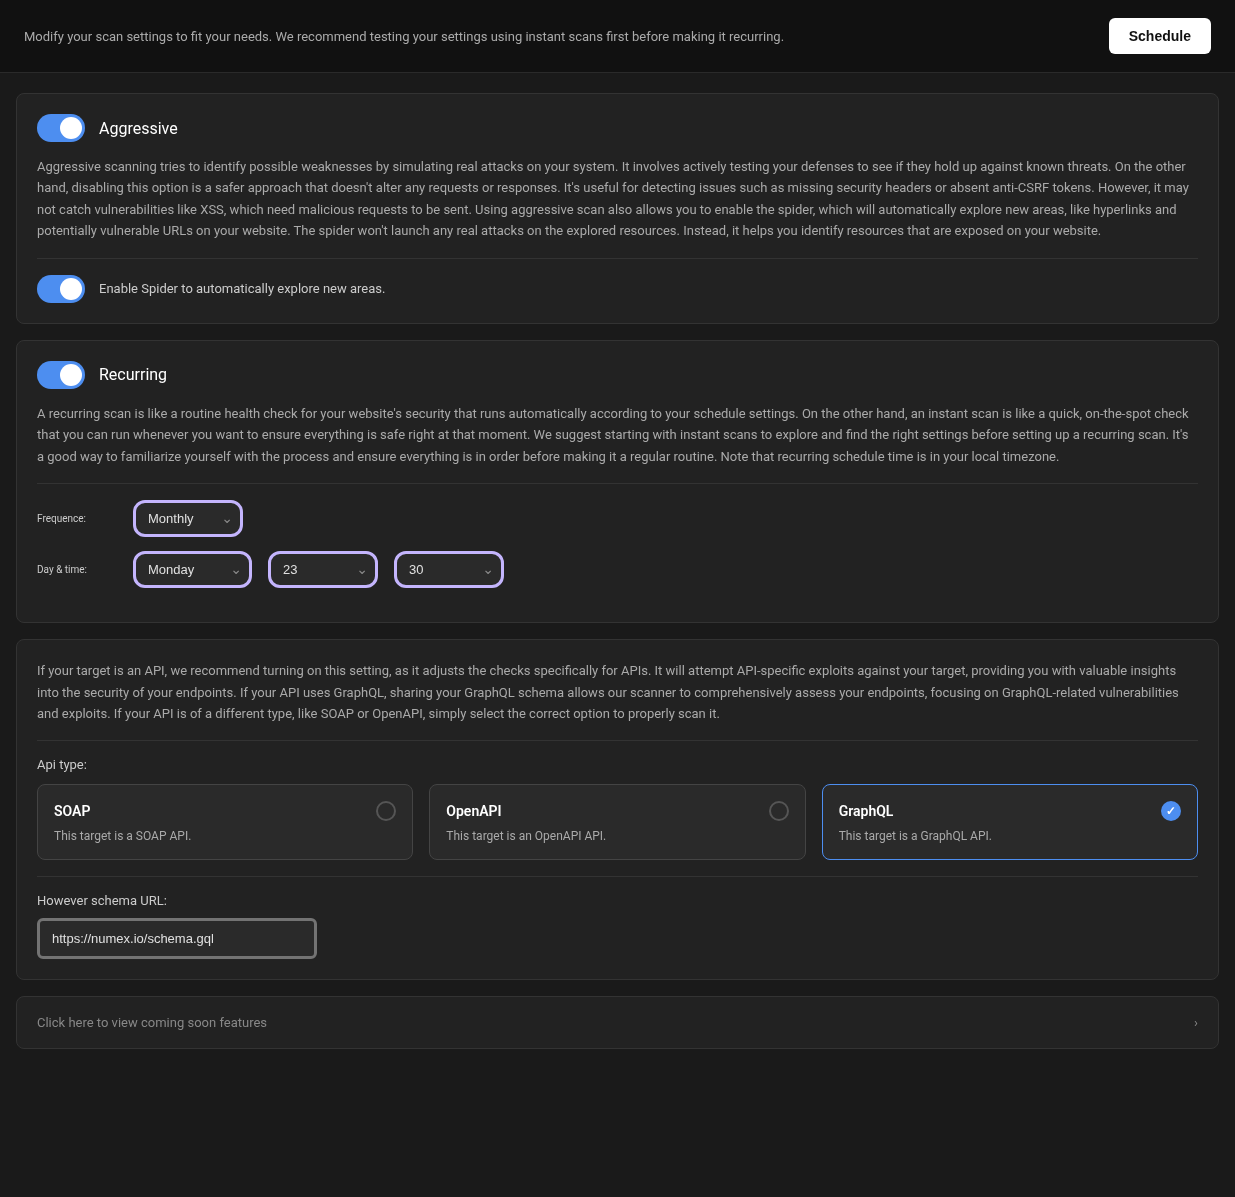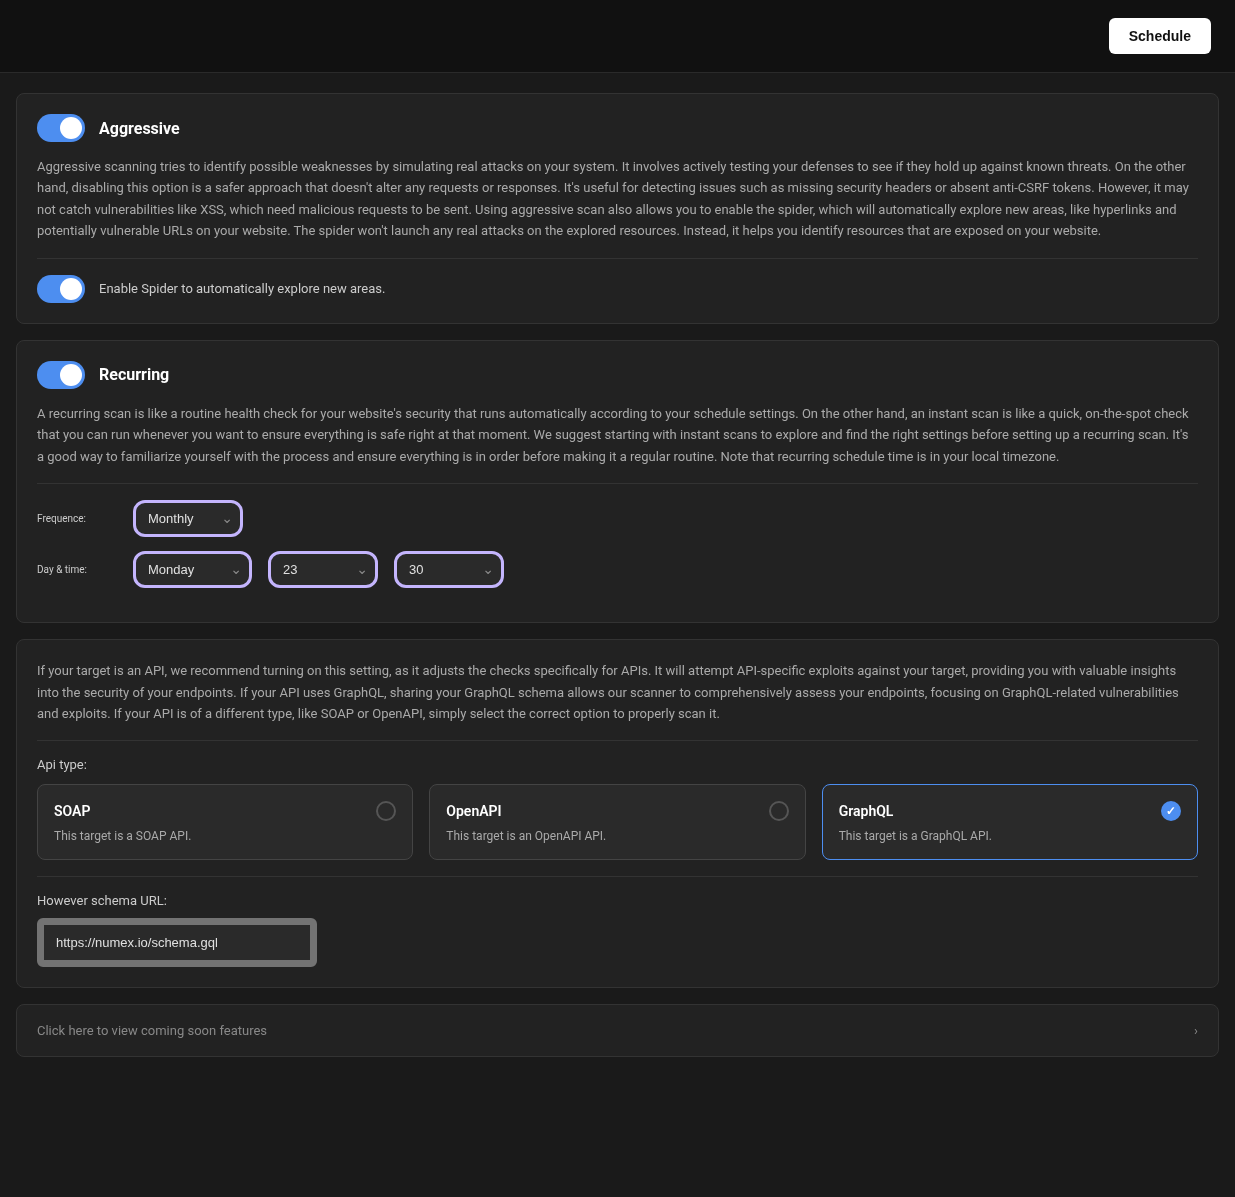--- a/index.html
+++ b/index.html
@@ -59,21 +59,21 @@
 
     .card-header {
       display: flex;
       align-items: center;
       gap: 14px;
       margin-bottom: 14px;
     }
 
     .card-header h2 {
       font-size: 16px;
-      font-weight: 700;
+      font-weight: 400;
       color: #ffffff;
     }
 
     .card-body p {
       font-size: 13px;
       color: #aaaaaa;
       line-height: 1.65;
     }
 
     .divider {
@@ -240,21 +240,21 @@
     }
 
     .field-label {
       font-size: 13px;
       color: #cccccc;
       margin-bottom: 10px;
     }
 
     .text-input {
       background-color: #2a2a2a;
-      border: 7px solid #737373;
+      border: 3px solid #737373;
       border-radius: 6px;
       color: #e0e0e0;
       padding: 10px 12px;
       font-size: 13px;
       width: 280px;
       outline: none;
     }
 
     .coming-soon-bar {
       background-color: #222222;
@@ -275,20 +275,21 @@
     .chevron-right {
       color: #888888;
       font-size: 16px;
     }
   </style>
 </head>
 <body>
 
 <div class="header">
   <div class="header-left">
+    <p>Modify your scan settings to fit your needs. We recommend testing your settings using instant scans first before making it recurring.</p>
   </div>
   <button class="schedule-btn">Schedule</button>
 </div>
 
 <div class="main-content">
 
   <div class="card">
     <div class="card-header">
       <label class="toggle">
         <input type="checkbox" checked="" style="">

